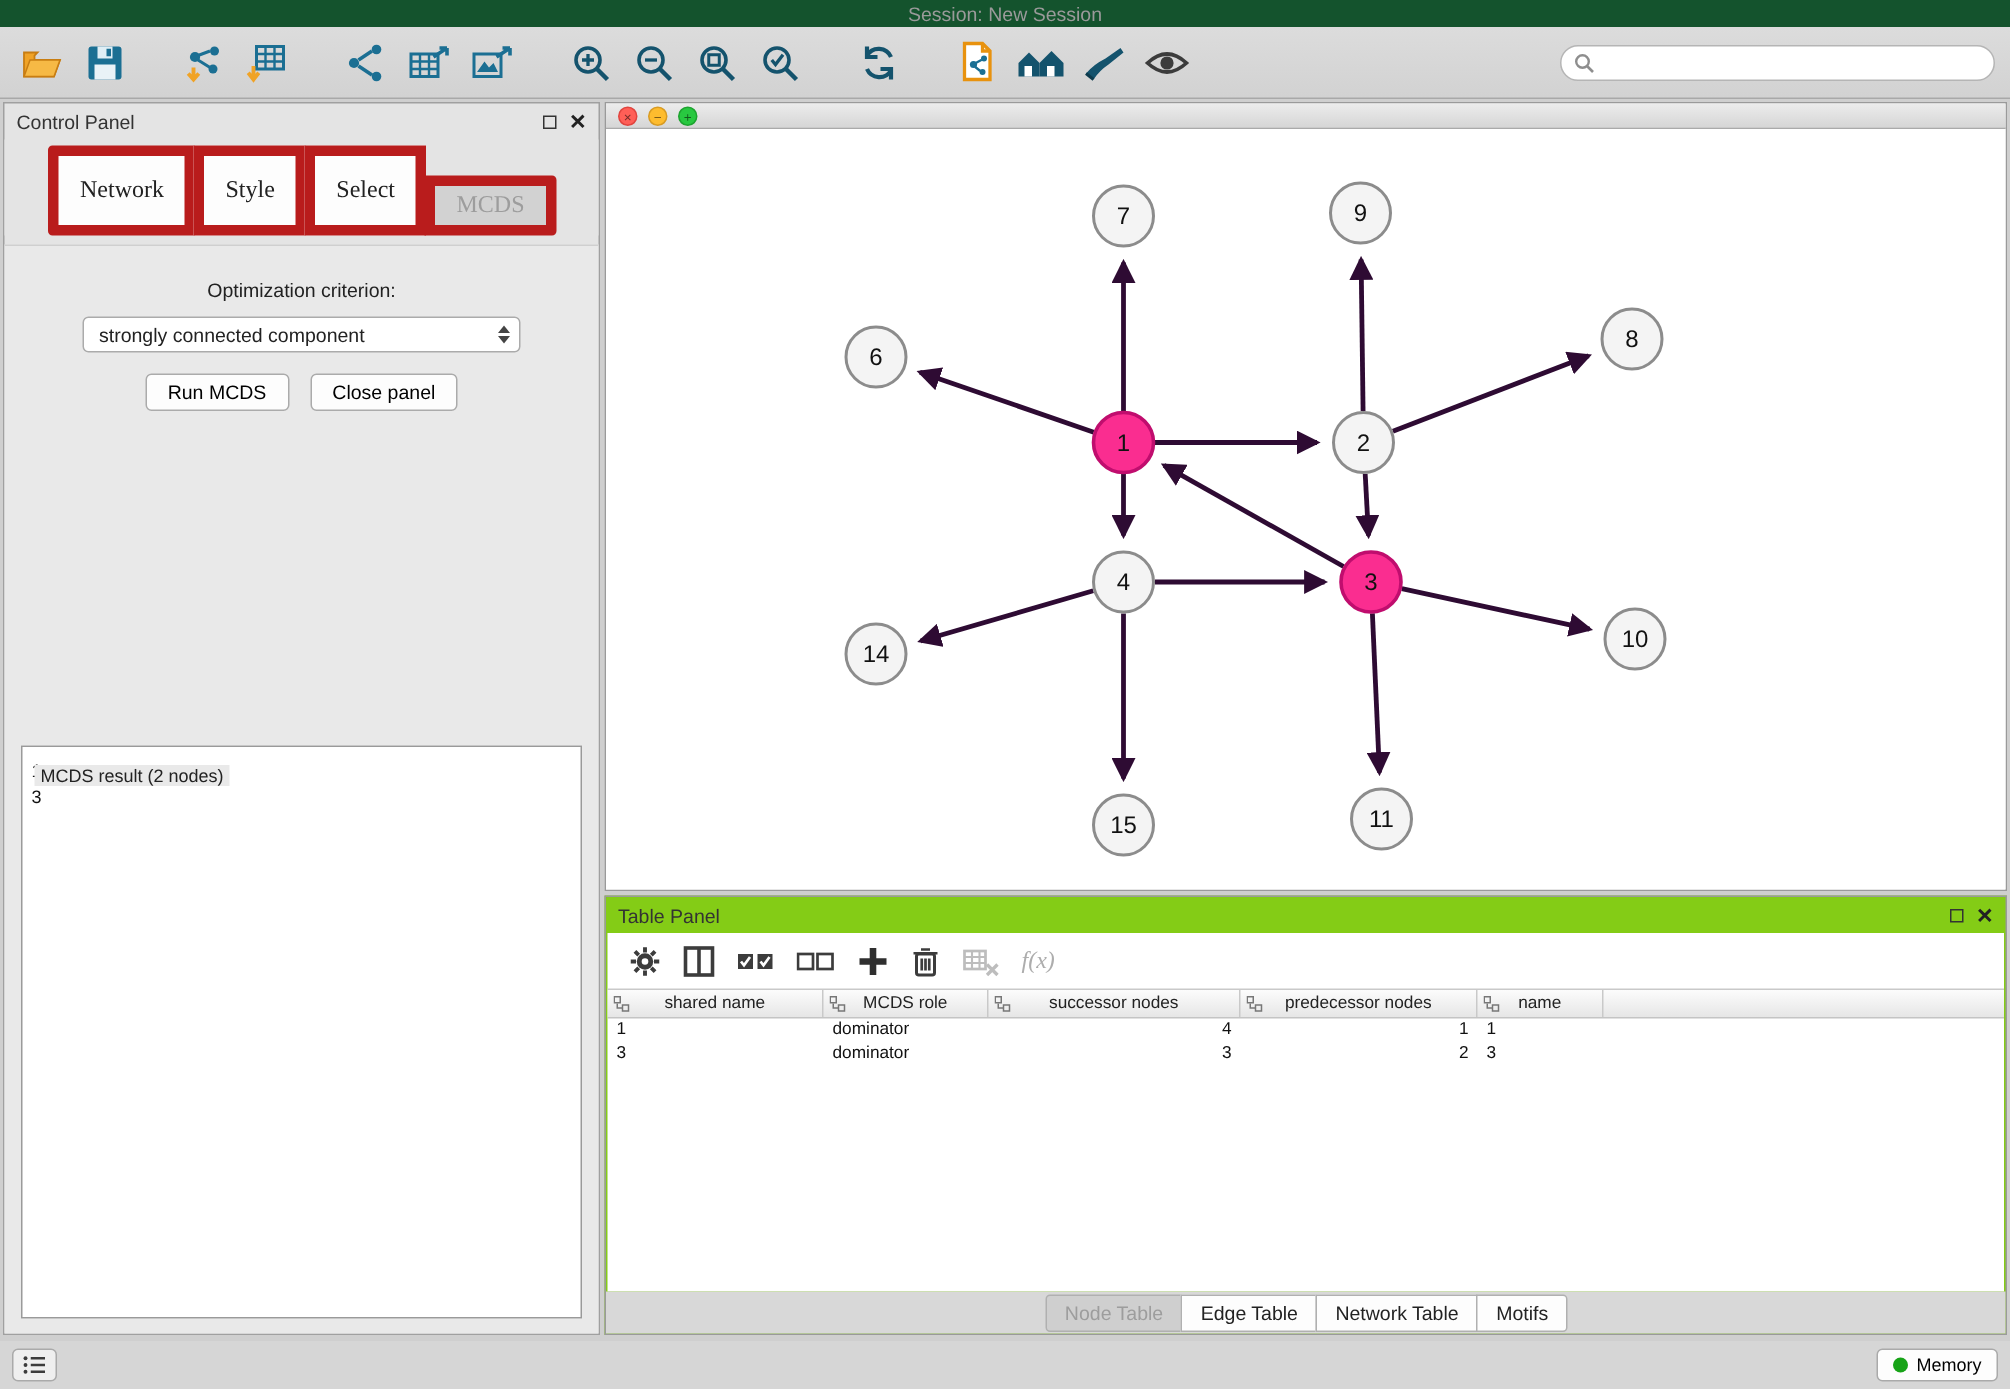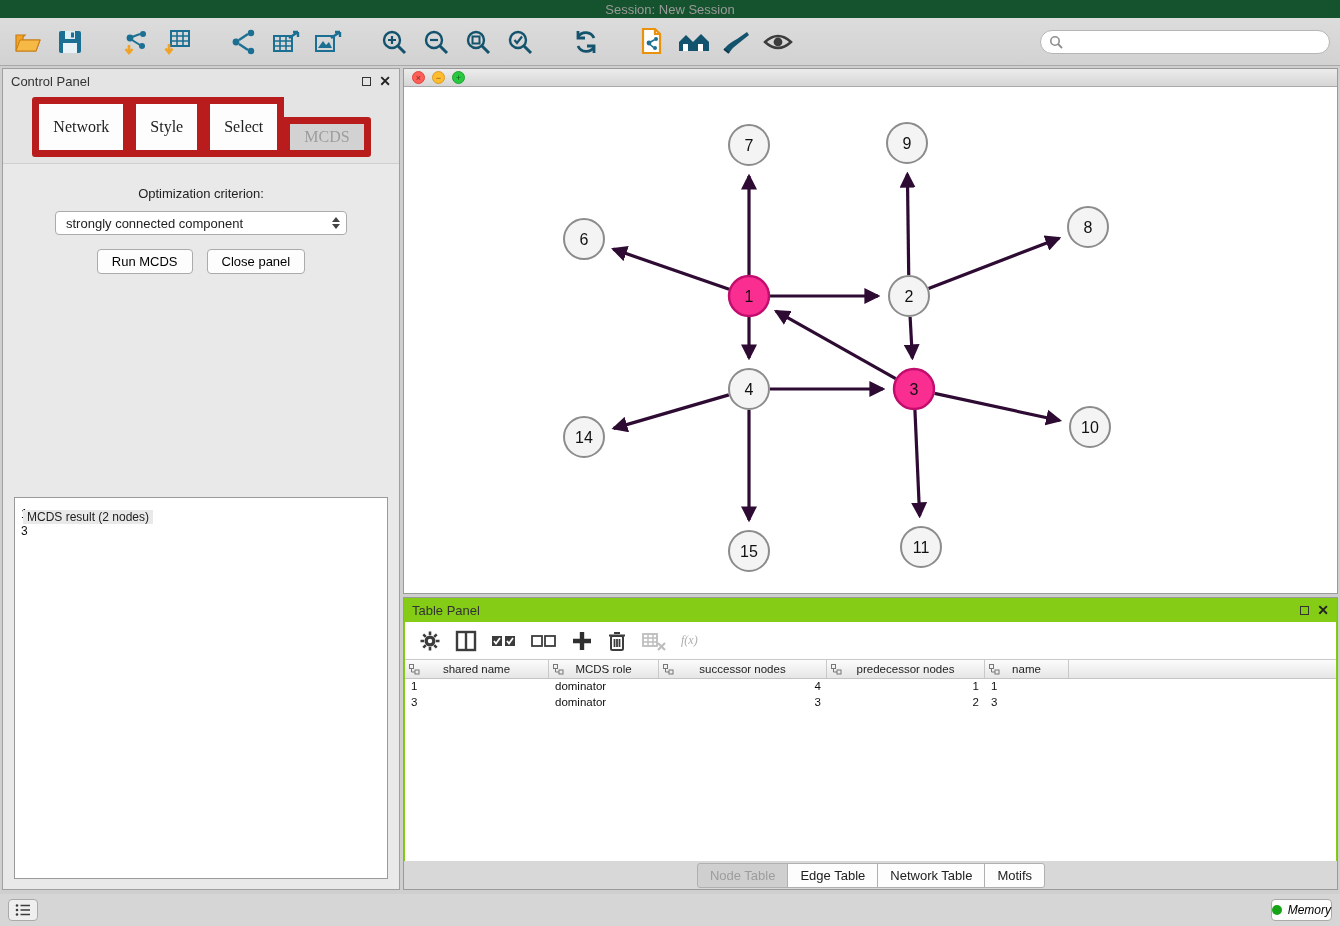--- a/index.html
+++ b/index.html
@@ -74,21 +74,21 @@
   .tl.red { background:#ff5f57; border:1px solid #e0443e; }
   .tl.yellow { background:#febc2e; border:1px solid #d89b22; }
   .tl.green { background:#28c840; border:1px solid #1da32f; }
   .net-title { position:absolute; left:0; right:0; text-align:center; font-size:13px; color:#333; pointer-events:none; }
   .net-canvas { flex:1; background:#fff; }
 
   .table-panel { flex:1; border:1px solid #9a9a9a; background:#84cc16; display:flex; flex-direction:column; }
   .tp-toolbar { height:38px; background:#fff; border-bottom:1px solid #c9c9c9; display:flex; align-items:center;
                 gap:14px; padding:0 14px; margin:0 1px; }
   .tp-btn { border:none; background:transparent; cursor:pointer; display:flex; align-items:center; }
-  .fx-label { font-size:12px; font-style:italic; color:#adadad; font-family:"Liberation Serif", serif; }
+  .fx-label { font-size:16px; font-style:italic; color:#adadad; font-family:"Liberation Serif", serif; }
 
   .tbl { background:#fff; margin:0 1px; flex:1; overflow:hidden; }
   .tbl-head { display:flex; height:19px; background:linear-gradient(#fcfcfc,#e6e6e6); border-bottom:1px solid #c4c4c4; }
   .th { display:flex; align-items:center; justify-content:center; gap:4px; font-size:11.5px; color:#222;
         border-right:1px solid #c9c9c9; cursor:pointer; position:relative; }
   .th .hier { position:absolute; left:4px; }
   .tr { display:flex; height:16px; }
   .td { font-size:11.5px; color:#111; padding:1px 6px; }
   .th:nth-child(1), .td.c0 { width:144px; }
   .th:nth-child(2), .td.c1 { width:110px; }
@@ -102,21 +102,21 @@
             cursor:pointer; margin-right:-1px; font-family:"Liberation Sans", sans-serif; }
   .tp-tab:first-child { border-radius:3px 0 0 3px; }
   .tp-tab:last-child { border-radius:0 3px 3px 0; }
   .tp-tab.active { background:#cfcfcf; color:#9d9d9d; }
 
   
   .statusbar { height:32px; background:#d6d6d6; display:flex; align-items:center; justify-content:space-between; padding:0 8px; }
   .sb-left-btn { width:30px; height:22px; border:1px solid #aaa; border-radius:4px; background:#efefef;
                  display:flex; align-items:center; justify-content:center; cursor:pointer; }
   .memory-btn { display:flex; align-items:center; gap:6px; border:1px solid #aaa; border-radius:4px; background:#fdfdfd;
-                padding:3px 0; font-size:12px; cursor:pointer; font-family:"Liberation Sans", sans-serif;font-style:italic; }
+                padding:3px 10px; font-size:12px; cursor:pointer; font-family:"Liberation Sans", sans-serif; }
   .mem-dot { width:10px; height:10px; border-radius:50%; background:#17a317; display:inline-block; }
 </style>
 </head>
 <body>
 
 <div class="app">
 
   <div class="titlebar">
     <span>Session: New Session</span>
   </div>

